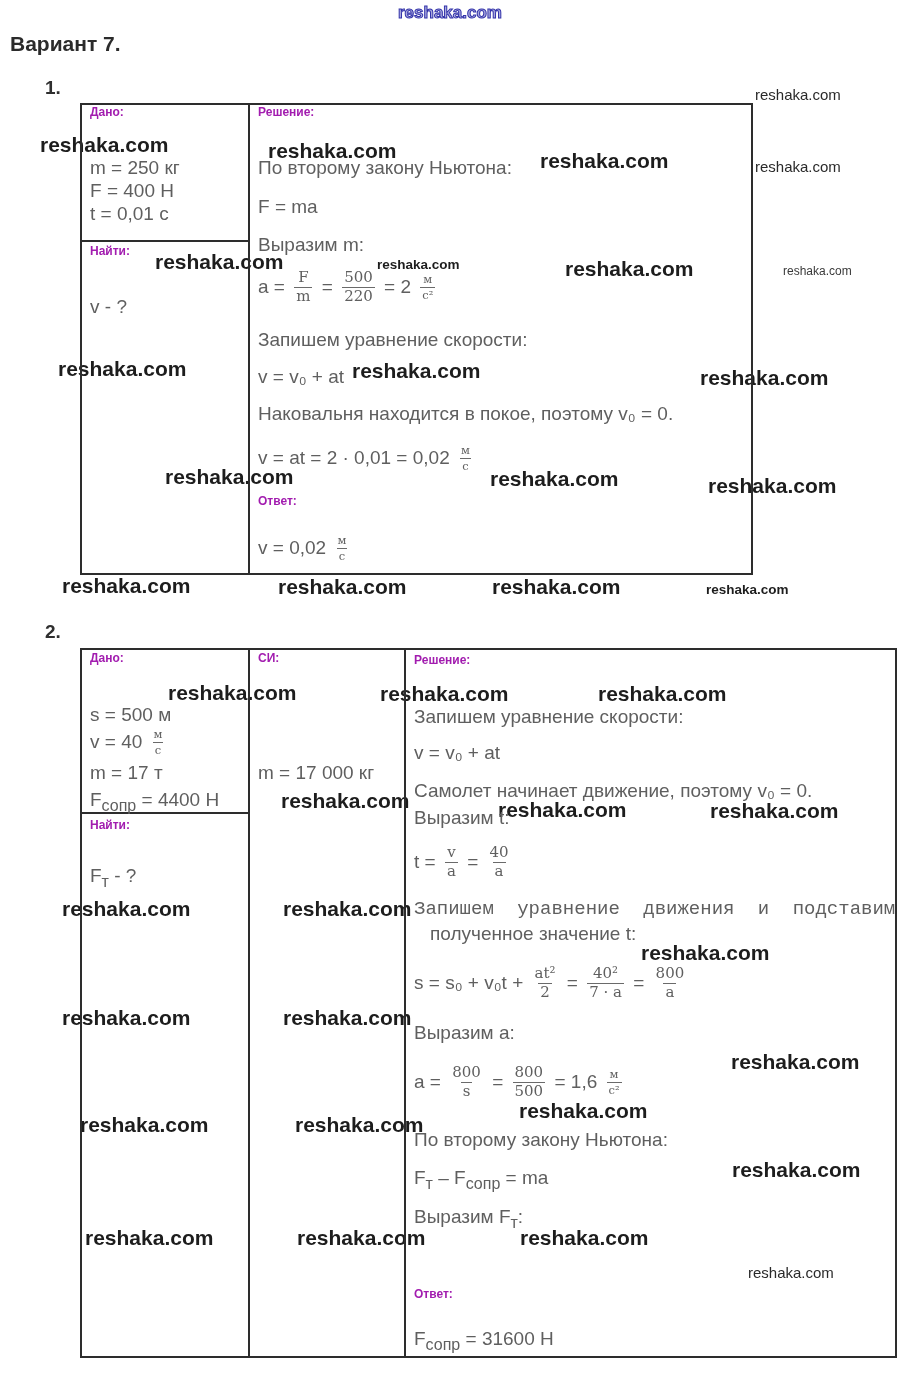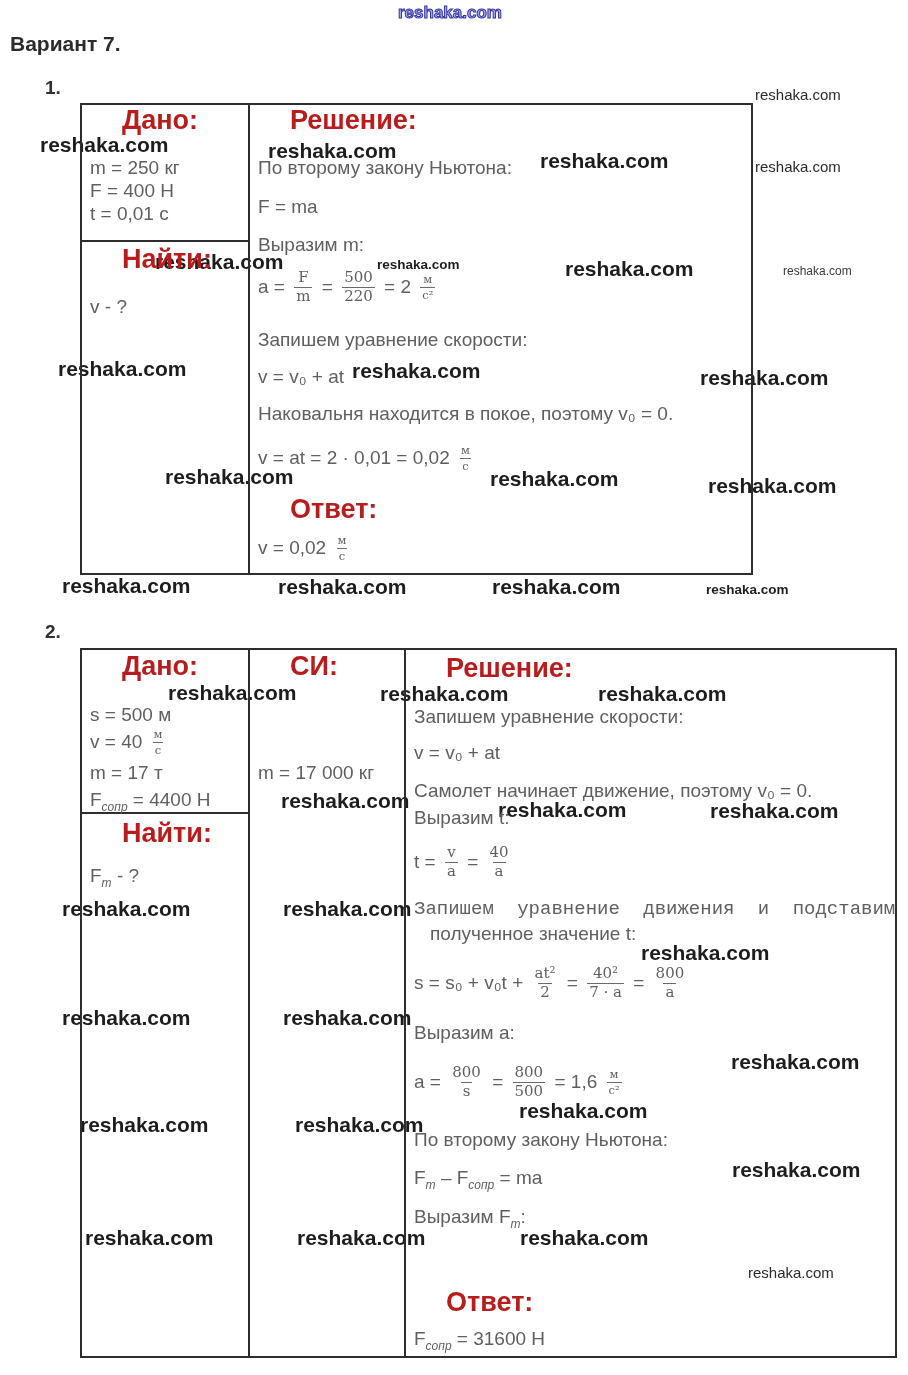--- a/index.html
+++ b/index.html
@@ -1,31 +1,31 @@
 <!DOCTYPE html>
 <html><head>
 <meta charset="utf-8">
 <style>
   html,body{margin:0;padding:0;background:#fff;}
   #page{
     position:relative;width:908px;height:1375px;background:#ffffff;
     font-family:"Liberation Sans",sans-serif;overflow:hidden;
   }
   .line{position:absolute;font-size:19px;color:#5f5f5f;white-space:pre;line-height:1.15;}
-  .label{position:absolute;font-size:27px;font-weight:bold;color:#b91c1c;white-space:pre;line-height:1.1;margin-left:32px;}
+  .label{position:absolute;font-size:12px;font-weight:bold;color:#a21caf;white-space:pre;line-height:1.1;}
   .numItem{position:absolute;font-size:19px;font-weight:bold;color:#2f2f2f;}
   .title{position:absolute;font-size:21px;font-weight:bold;color:#2b2b2b;}
   .row{position:absolute;display:flex;align-items:center;font-size:19px;color:#5f5f5f;white-space:pre;}
   .frac{display:inline-flex;flex-direction:column;align-items:center;
         font-family:"DejaVu Serif",serif;line-height:1.05;margin:0 4px;color:#5f5f5f;}
   .frac .den{border-top:1px solid #6a6a6a;padding:1px 2px 0 2px;margin-top:1px;}
   .frac .num{padding:0 2px;}
   .frac-md{font-size:15px;}
   .frac-sm{font-size:11.5px;}
-  sub{font-size:12px;line-height:0;font-style:italic;}
+  sub{font-size:16px;line-height:0;}
   .tbl{position:absolute;border:2px solid #2d2d2d;background:transparent;}
   .vline{position:absolute;top:0;bottom:0;width:2px;background:#2d2d2d;}
   .hline{position:absolute;height:2px;background:#2d2d2d;}
   .wm{position:absolute;white-space:nowrap;font-family:"Liberation Sans",sans-serif;}
   .wm-lg{font-size:21px;font-weight:bold;color:#1d1d1d;}
   .wm-md{font-size:15px;font-weight:normal;color:#2a2a2a;}
   .wm-sm{font-size:13.5px;font-weight:bold;color:#1d1d1d;}
   .wm-xs{font-size:12px;font-weight:normal;color:#3a3a3a;}
   .wm-blue{font-size:17px;font-weight:bold;color:#a9a9dc;-webkit-text-stroke:1px #3232aa;}
   .justify1{word-spacing:12px;font-family:Liberation Mono, monospace;}

